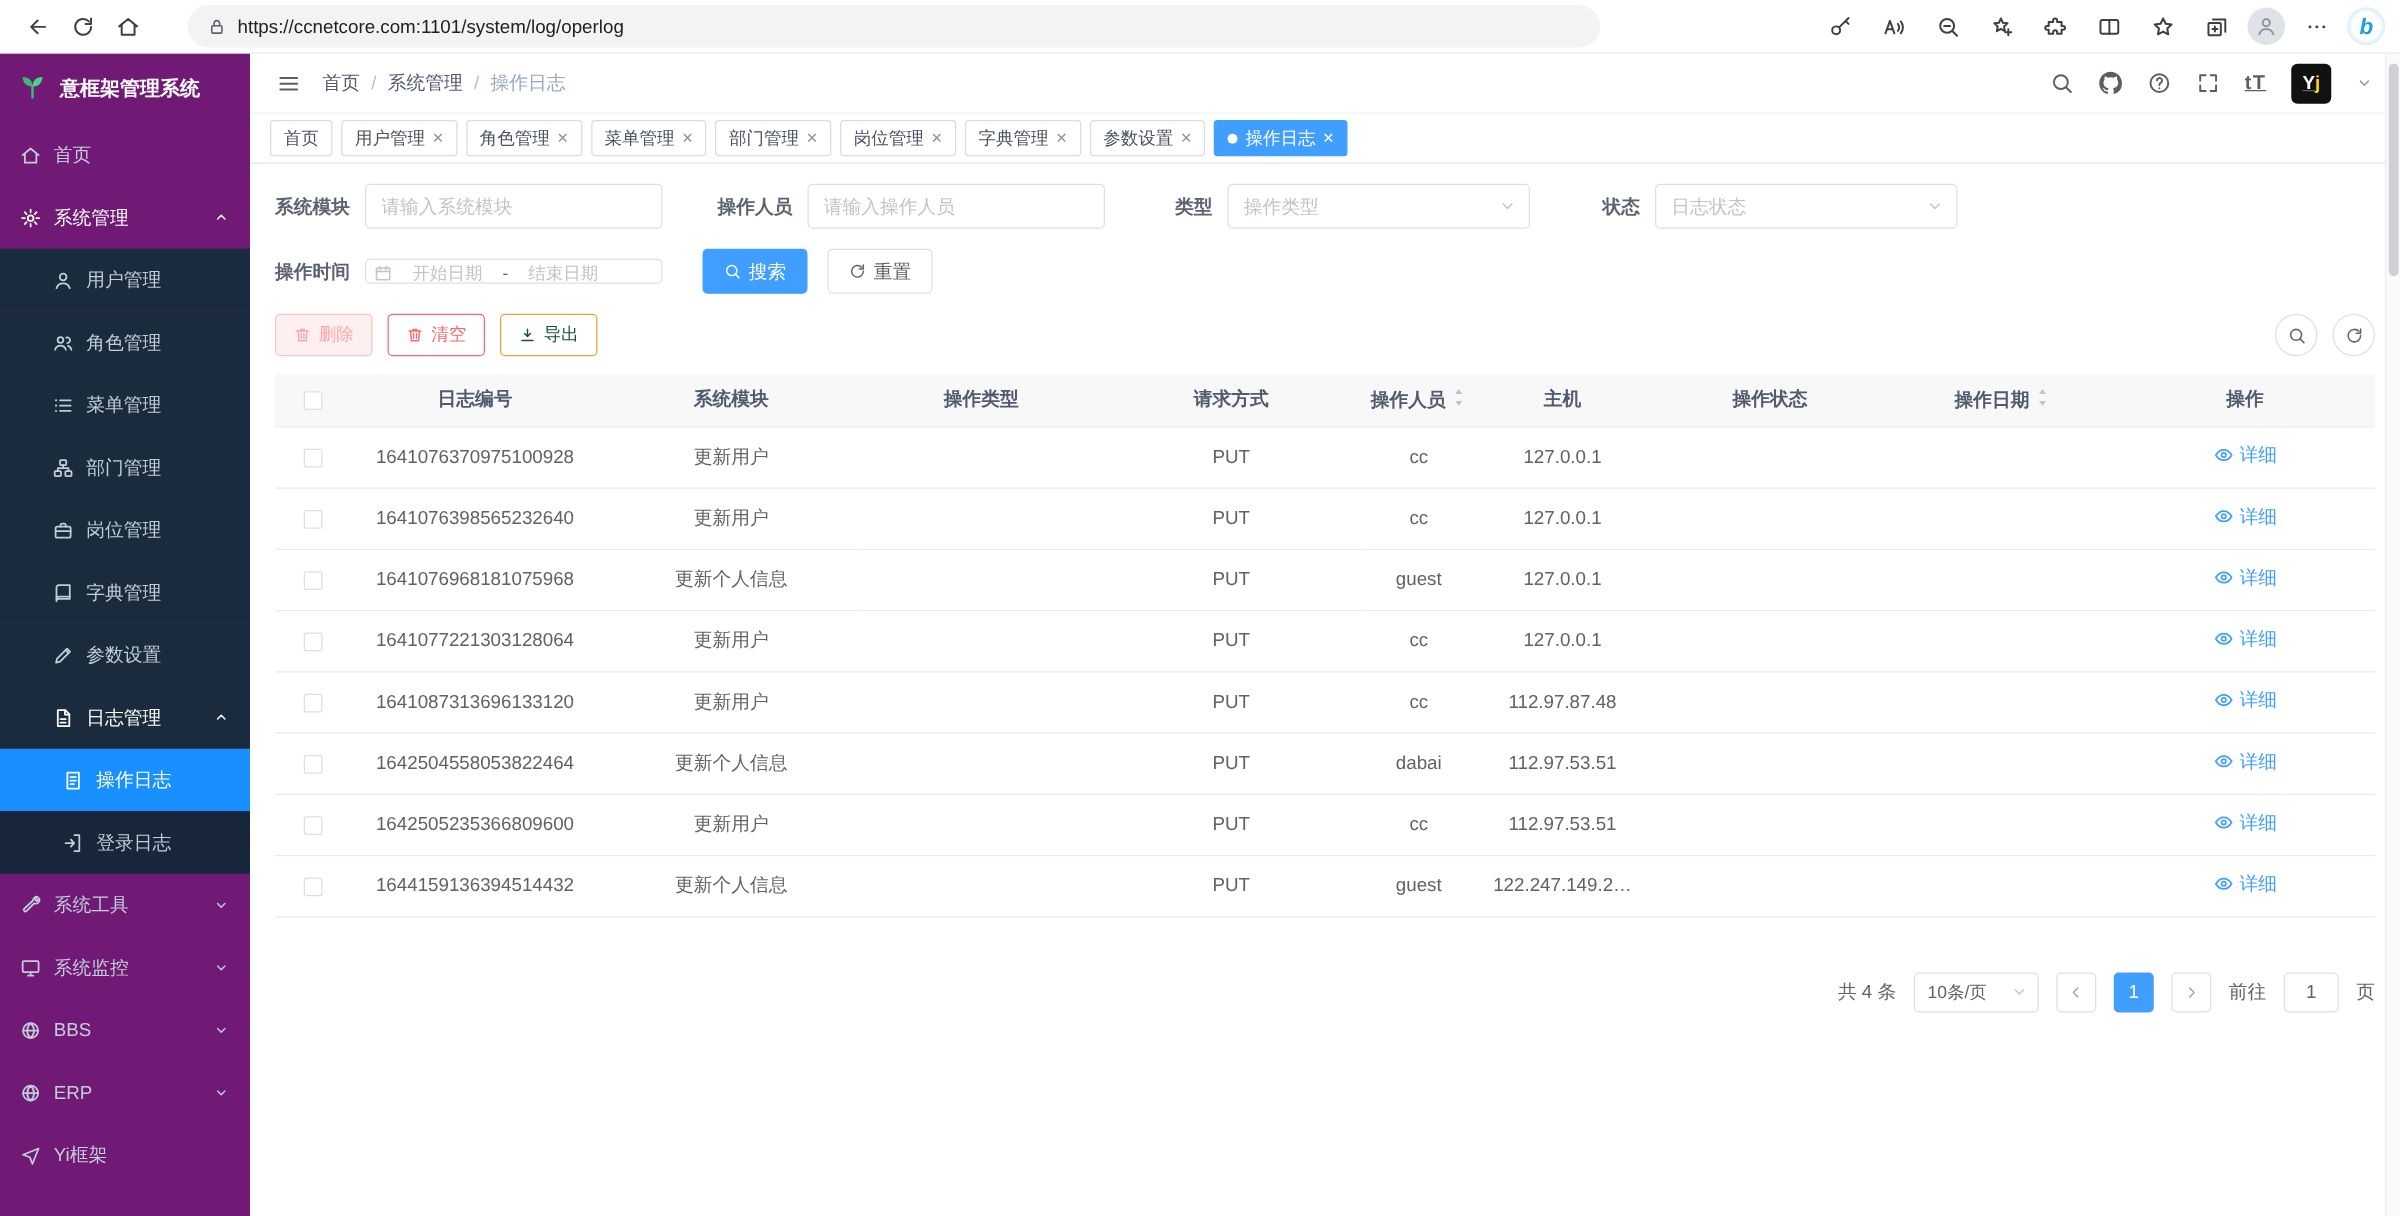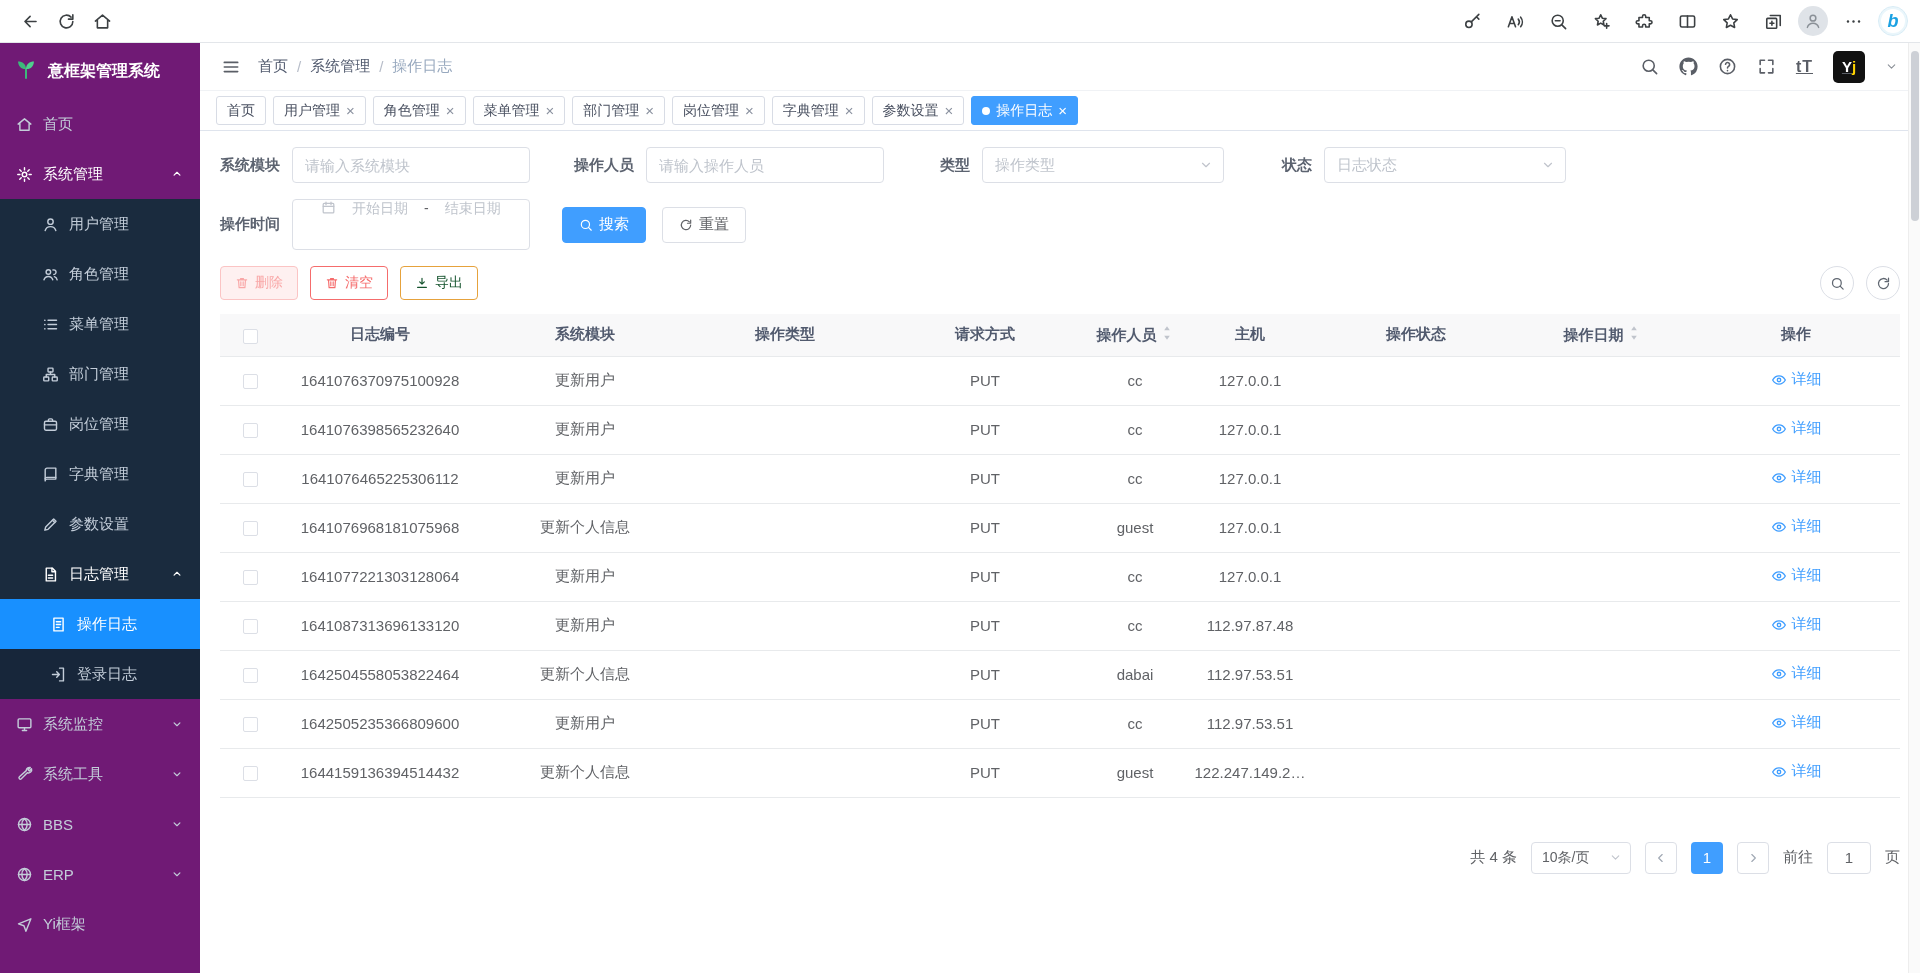--- a/index.html
+++ b/index.html
@@ -65,21 +65,21 @@
   
   .content { flex:1; padding:16px 20px 0; position:relative; }
   .frow { display:flex; align-items:center; margin-bottom:16px; }
   .flabel { font-size:15px; font-weight:bold; color:#5c6370; margin-right:12px; white-space:nowrap; }
   .finput { width:238px; height:36px; border:1px solid #dcdfe6; border-radius:4px; padding:0 12px; font-size:15px; color:#606266; outline:none; background:#fff; }
   .finput::placeholder { color:#bfc4cc; }
   .fselect { width:242px; height:36px; border:1px solid #dcdfe6; border-radius:4px; padding:0 10px 0 12px; font-size:15px; color:#bfc4cc; background:#fff; display:flex; align-items:center; justify-content:space-between; cursor:pointer; }
   .fselect svg { width:14px; height:14px; color:#c0c4cc; }
   .grp { display:flex; align-items:center; }
   .g2 { margin-left:44px; } .g3 { margin-left:56px; } .g4 { margin-left:58px; }
-  .datebox { width:238px; height:51px; border:1px solid #dcdfe6; border-radius:4px; display:flex; align-items:flex-start; gap:6px; padding:0 28px; background:#fff; }
+  .datebox { width:238px; height:20px; border:1px solid #dcdfe6; border-radius:4px; display:flex; align-items:flex-end; gap:6px; padding:0 6px; background:#fff; }
   .datebox svg { width:15px; height:15px; color:#c0c4cc; flex:0 0 auto; }
   .dinput { border:none; outline:none; width:76px; font-size:14px; color:#606266; text-align:center; background:transparent; }
   .dinput::placeholder { color:#bfc4cc; }
   .dsep { color:#606266; font-size:14px; }
   .btn { height:36px; border-radius:4px; font-size:15px; display:inline-flex; align-items:center; gap:6px; padding:0 16px; cursor:pointer; border:1px solid #dcdfe6; background:#fff; color:#606266; }
   .btn svg { width:14px; height:14px; }
   .btn.primary { background:#409eff; border-color:#409eff; color:#fff; margin-left:32px; }
   .btn.ghost { margin-left:16px; }
   .toolbar { display:flex; align-items:center; gap:12px; margin:2px 0 14px; }
   .btn.sm { height:34px; font-size:14px; padding:0 14px; }
@@ -126,20 +126,29 @@
       <svg class="sv" viewBox="0 0 24 24">
         <path d="M20 12a8 8 0 1 1-2.2-5.5"></path>
         <path d="M20 3.5V9h-5.5"></path>
       </svg>
     </button>
   <button class="cbtn">
       <svg class="sv" viewBox="0 0 24 24">
         <path d="M3 11.5 12 4l9 7.5M5.5 10v10h13V10"></path>
       </svg>
     </button>
+  <div class="addr">
+    <span>
+        <svg class="sv" viewBox="0 0 24 24">
+          <rect x="5.5" y="10.5" width="13" height="9.5" rx="1.5"></rect>
+          <path d="M8.5 10.5V7.5a3.5 3.5 0 0 1 7 0v3"></path>
+        </svg>
+      </span>
+    <span class="url">https://ccnetcore.com:1101/system/log/operlog</span>
+  </div>
   <div class="chrome-right">
     <button class="cbtn">
         <svg class="sv" viewBox="0 0 24 24">
           <circle cx="7.5" cy="15.5" r="4"></circle>
           <path d="m10.5 12.5 9.5-9.5M17 6l3 3"></path>
         </svg>
       </button>
     <button class="cbtn">
         <svg class="sv" viewBox="0 0 24 24">
           <path d="M3 18.5 7.5 6 12 18.5M4.5 14.5h6"></path>
@@ -327,38 +336,38 @@
             <svg class="sv" viewBox="0 0 24 24">
               <path d="M13.5 3H19v18h-5.5"></path>
               <path d="M3.5 12H13m-3.5-4 3.7 4-3.7 4"></path>
             </svg>
           </span>
           <span>登录日志</span>
         </div>
       <div class="mi l1">
           <span class="mic">
             <svg class="sv" viewBox="0 0 24 24">
+              <path d="M14.5 6.5a4.5 4.5 0 0 1 5.6-4.4L17 5.2l1.8 1.8 3.1-3.1a4.5 4.5 0 0 1-5.9 5.6L7.5 18a1.9 1.9 0 0 1-2.7-2.7z"></path>
+            </svg>
+          </span>
+          <span>系统工具</span>
+          <span class="chev">
+            <svg class="sv" viewBox="0 0 24 24">
+              <path d="m7 10 5 5 5-5"></path>
+            </svg>
+          </span>
+        </div>
+      <div class="mi l1">
+          <span class="mic">
+            <svg class="sv" viewBox="0 0 24 24">
               <rect x="3" y="4" width="18" height="12.5" rx="1.5"></rect>
               <path d="M9 20.5h6M12 16.5v4"></path>
             </svg>
           </span>
           <span>系统监控</span>
-          <span class="chev">
-            <svg class="sv" viewBox="0 0 24 24">
-              <path d="m7 10 5 5 5-5"></path>
-            </svg>
-          </span>
-        </div>
-      <div class="mi l1">
-          <span class="mic">
-            <svg class="sv" viewBox="0 0 24 24">
-              <path d="M14.5 6.5a4.5 4.5 0 0 1 5.6-4.4L17 5.2l1.8 1.8 3.1-3.1a4.5 4.5 0 0 1-5.9 5.6L7.5 18a1.9 1.9 0 0 1-2.7-2.7z"></path>
-            </svg>
-          </span>
-          <span>系统工具</span>
           <span class="chev">
             <svg class="sv" viewBox="0 0 24 24">
               <path d="m7 10 5 5 5-5"></path>
             </svg>
           </span>
         </div>
       <div class="mi l1">
           <span class="mic">
             <svg class="sv" viewBox="0 0 24 24">
               <circle cx="12" cy="12" r="8.5"></circle>
@@ -658,40 +667,20 @@
                   <span>
                     <svg class="sv" viewBox="0 0 24 24">
                       <path d="M2.5 12S6 5.8 12 5.8 21.5 12 21.5 12 18 18.2 12 18.2 2.5 12 2.5 12z"></path>
                       <circle cx="12" cy="12" r="2.6"></circle>
                     </svg>
                   </span>
                   <span>详细</span>
                 </a></td>
             </tr>
 
-            <tr>
-              <td><span class="cb"></span></td>
-              <td>1641076465225306112</td>
-              <td>更新用户</td>
-              <td></td>
-              <td>PUT</td>
-              <td>cc</td>
-              <td>127.0.0.1</td>
-              <td></td>
-              <td></td>
-              <td><a class="link">
-                  <span>
-                    <svg class="sv" viewBox="0 0 24 24">
-                      <path d="M2.5 12S6 5.8 12 5.8 21.5 12 21.5 12 18 18.2 12 18.2 2.5 12 2.5 12z"></path>
-                      <circle cx="12" cy="12" r="2.6"></circle>
-                    </svg>
-                  </span>
-                  <span>详细</span>
-                </a></td>
-            </tr>
 
             <tr>
               <td><span class="cb"></span></td>
               <td>1641076968181075968</td>
               <td>更新个人信息</td>
               <td></td>
               <td>PUT</td>
               <td>guest</td>
               <td>127.0.0.1</td>
               <td></td>

